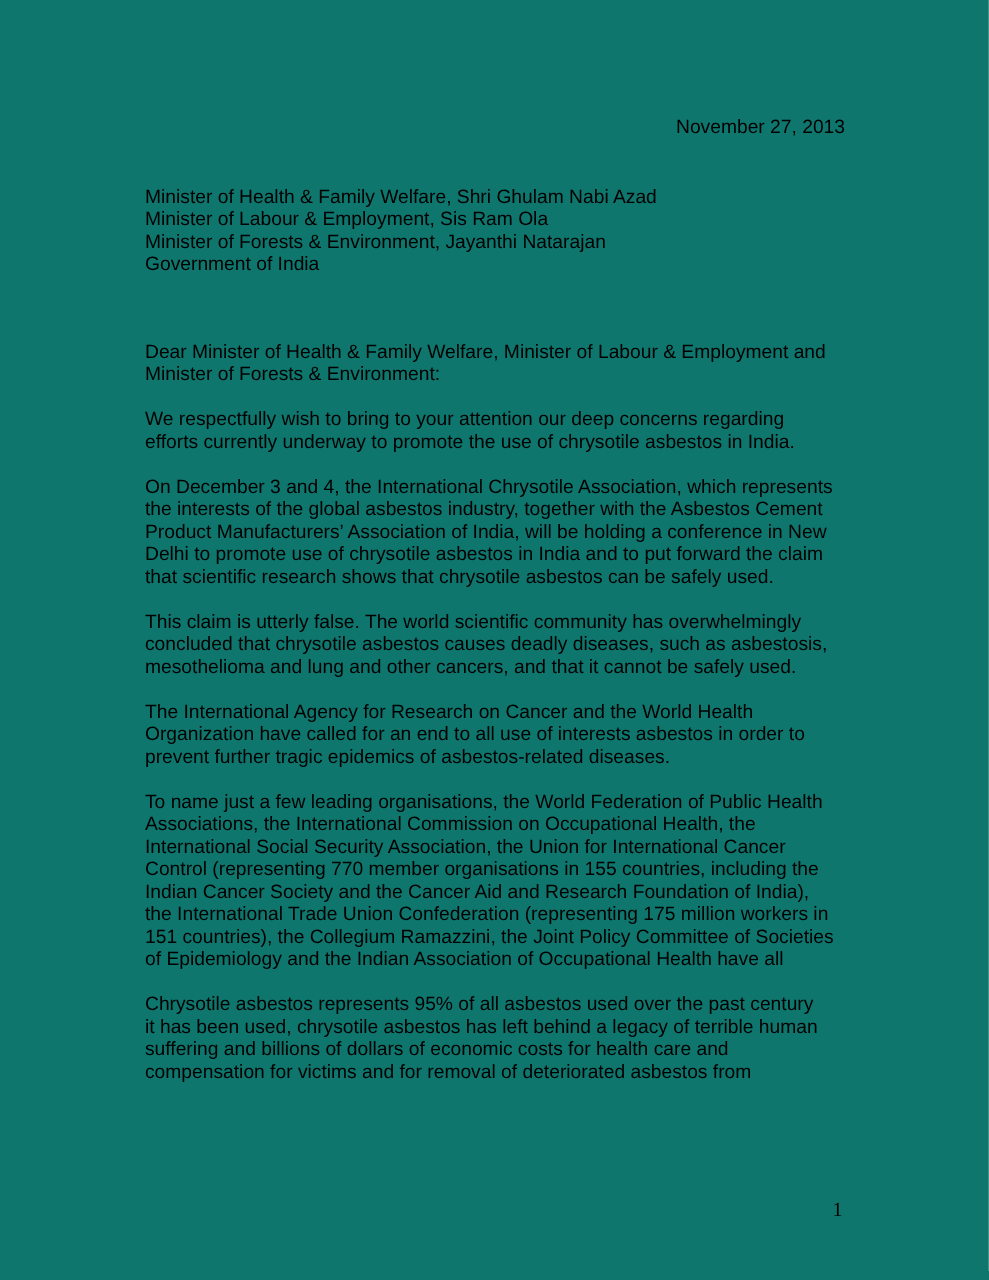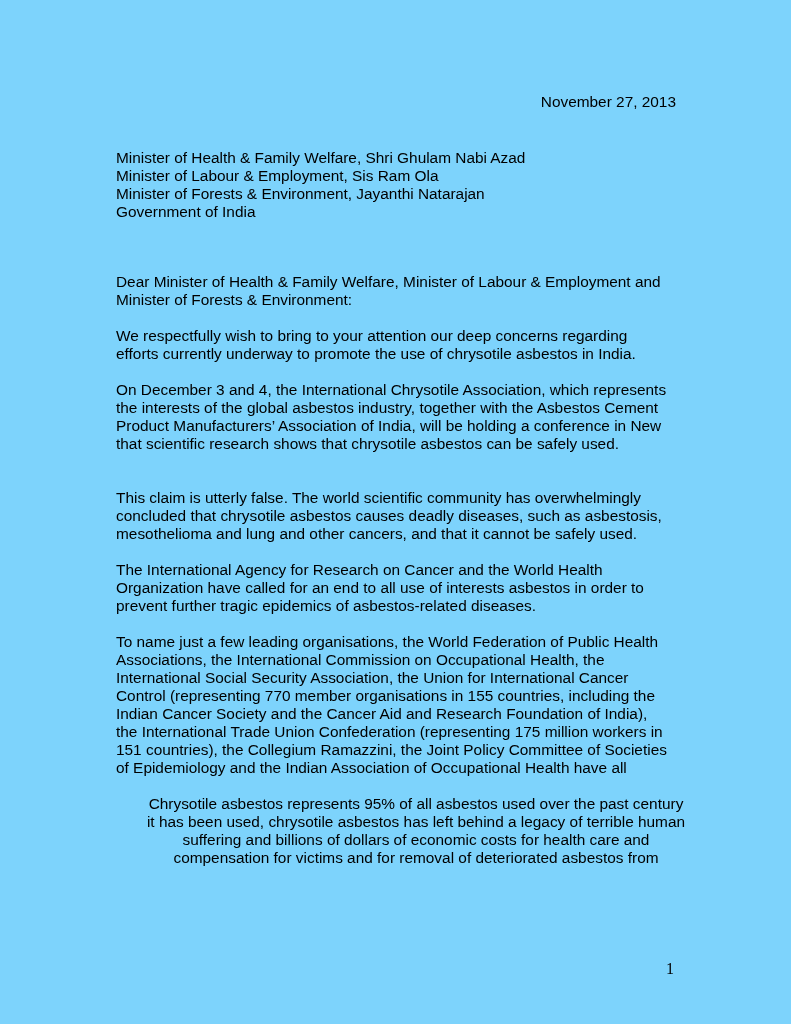--- a/index.html
+++ b/index.html
@@ -14,21 +14,21 @@
       overflow: hidden;
       color: #000000;
       font-family: "Liberation Sans", sans-serif;
       font-size: 15.4px;
     }
     .page {
       position: absolute;
       left: 0; top: 0;
       width: 791px;
       height: 1024px;
-      background: #7dd3fc;
+      background: #0f766e;
     }
     .date {
       position: absolute;
       top: 93px;
       right: 115px;
       line-height: 18px;
       white-space: nowrap;
     }
     .block {
       position: absolute;
@@ -41,21 +41,21 @@
       line-height: 18px;
       height: 18px;
     }
     .addressees { top: 149px; }
     .salutation { top: 273px; }
     .p1 { top: 327px; }
     .p2 { top: 381px; }
     .p3 { top: 489px; }
     .p4 { top: 561px; }
     .p5 { top: 633px; }
-    .p6 { top: 795px; text-align: center; }
+    .p6 { top: 795px; }
     .page-number {
       position: absolute;
       top: 960px;
       left: 666px;
       font-family: "Liberation Serif", serif;
       font-size: 16px;
       line-height: 18px;
     }
   </style>
 </head>
@@ -79,20 +79,21 @@
 
   <div class="block p1">
     <span class="line">We respectfully wish to bring to your attention our deep concerns regarding</span>
     <span class="line">efforts currently underway to promote the use of chrysotile asbestos in India.</span>
   </div>
 
   <div class="block p2">
     <span class="line">On December 3 and 4, the International Chrysotile Association, which represents</span>
     <span class="line">the interests of the global asbestos industry, together with the Asbestos Cement</span>
     <span class="line">Product Manufacturers’ Association of India, will be holding a conference in New</span>
+    <span class="line">Delhi to promote use of chrysotile asbestos in India and to put forward the claim</span>
     <span class="line">that scientific research shows that chrysotile asbestos can be safely used.</span>
   </div>
 
   <div class="block p3">
     <span class="line">This claim is utterly false. The world scientific community has overwhelmingly</span>
     <span class="line">concluded that chrysotile asbestos causes deadly diseases, such as asbestosis,</span>
     <span class="line">mesothelioma and lung and other cancers, and that it cannot be safely used.</span>
   </div>
 
   <div class="block p4">

